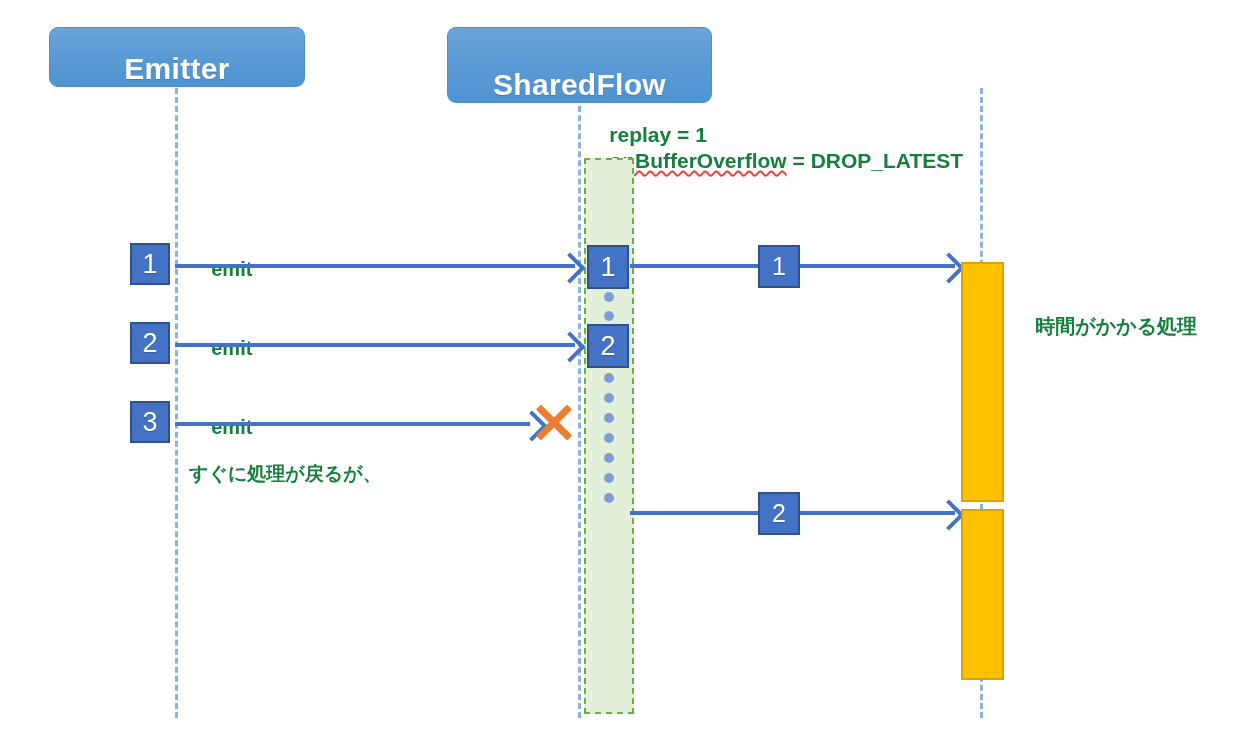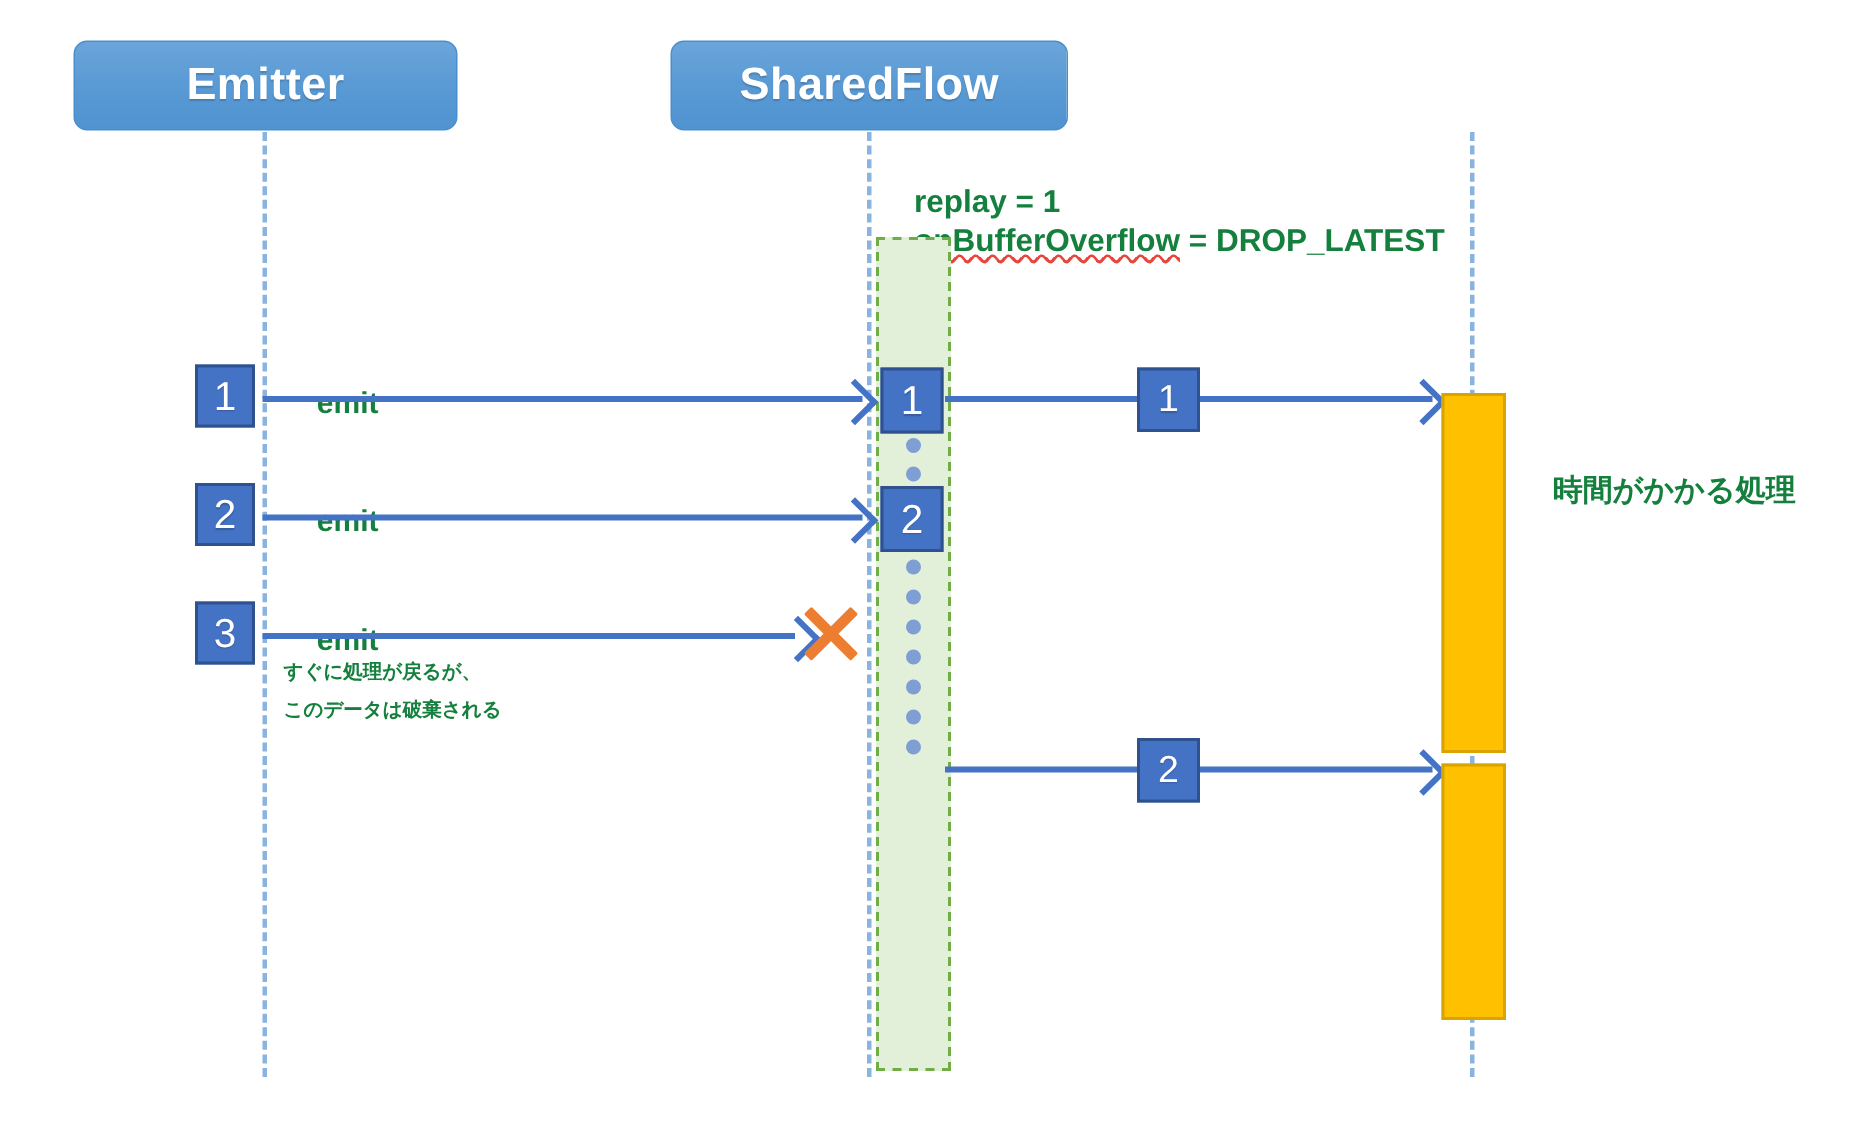--- a/index.html
+++ b/index.html
@@ -22,21 +22,21 @@
   .participant {
     position: absolute;
     box-sizing: border-box;
     background: linear-gradient(180deg, #6ba5da 0%, #5b9bd5 45%, #4f93d1 100%);
     border: 1px solid #4a8fcc;
     border-radius: 9px;
     color: #ffffff;
     font-size: 30px;
     font-weight: bold;
     display: flex;
-    align-items: center;
+    align-items: flex-end;
     justify-content: center;
     letter-spacing: 0.3px;
     text-shadow: 0 1px 1px rgba(0,0,0,0.18);
   }
 
   
   .lifeline {
     position: absolute;
     width: 0;
     border-left: 3px dashed #8ab4e0;
@@ -128,23 +128,24 @@
   .label-emit {
     font-size: 20px;
     font-weight: bold;
   }
   .label-config {
     font-size: 21px;
     font-weight: bold;
     line-height: 26px;
   }
   .label-jp {
-    font-size: 13px;
+    font-size: 19px;
     font-weight: bold;
     line-height: 25px;
+    margin-top: 26px;
   }
   .label-jp-right {
     font-size: 20px;
     font-weight: bold;
   }
   .spell {
     text-decoration: underline wavy #e8453c;
     text-decoration-skip-ink: none;
   }
 </style>
@@ -153,21 +154,21 @@
 
 <div id="canvas">
 
   <div class="lifeline" style="left:175px; top:88px; height:630px;"></div>
   <div class="lifeline" style="left:578px; top:88px; height:630px;"></div>
   <div class="lifeline" style="left:980px; top:88px; height:630px;"></div>
 
   <div class="participant" style="left:49px; top:27px; width:256px; height:60px;">
     <span>Emitter</span>
   </div>
-  <div class="participant" style="left:447px; top:27px; width:265px; height:60px;">
+  <div class="participant" style="left:447px; top:27px; width:265px; height:76px;">
     <span>SharedFlow</span>
   </div>
 
   <div class="label label-config" style="left:586px; top:96px;">
     <span>replay = 1</span>
   </div>
   <div class="label label-config" style="left:586px; top:122px;">
     <span class="spell">onBufferOverflow</span><span> = <span>DROP_LATEST</span></span>
   </div>
 
@@ -215,21 +216,21 @@
   <div class="label label-emit" style="left:189px; top:393px;">
     <span>emit</span>
   </div>
   <div class="arrow-line" style="left:175px; top:422px; width:355px;"></div>
   <div class="arrow-head" style="left:521px; top:415px;"></div>
   <div class="x-mark" style="left:532px; top:400px;">
     <span class="a"></span>
     <span class="b"></span>
   </div>
 
-  <div class="label label-jp" style="left:189px; top:435px;"><span>すぐに処理が戻るが、</span><br><span>このデータは破棄される</span></div>
+  <div class="label label-jp" style="left:189px; top:435px;"><span>すぐに処理が戻るが、</span><br></div>
 
   <div class="arrow-line" style="left:630px; top:264px; width:325px;"></div>
   <div class="arrow-head" style="left:938px; top:257px;"></div>
   <div class="num-box small" style="left:758px; top:245px; width:42px; height:43px;">
     <span>1</span>
   </div>
 
   <div class="arrow-line" style="left:630px; top:511px; width:325px;"></div>
   <div class="arrow-head" style="left:938px; top:504px;"></div>
   <div class="num-box small" style="left:758px; top:492px; width:42px; height:43px;">

